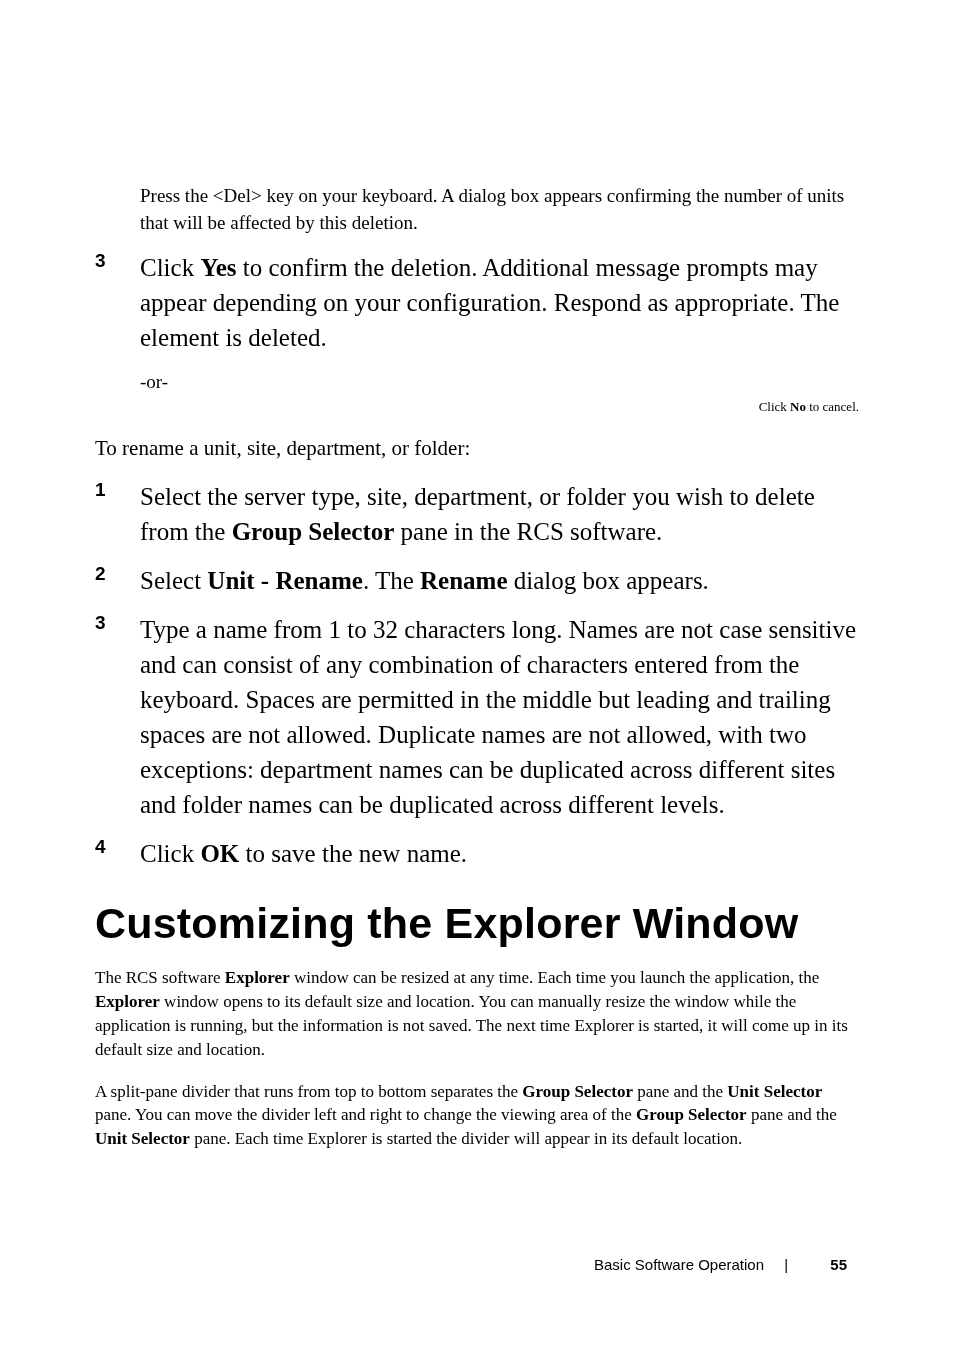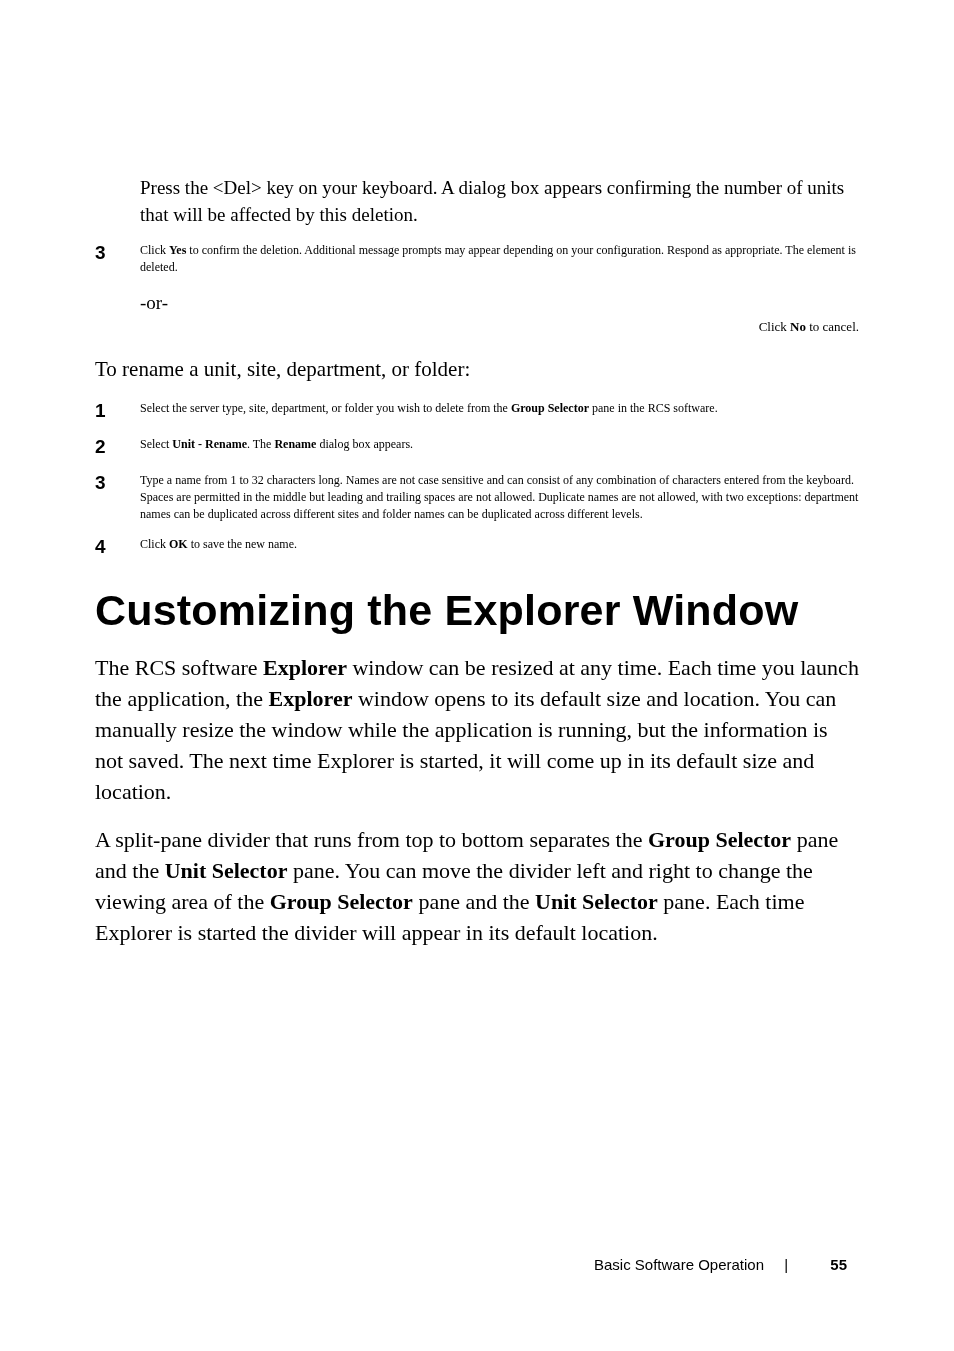--- a/index.html
+++ b/index.html
@@ -5,38 +5,38 @@
     * { margin: 0; padding: 0; box-sizing: border-box; }
     body {
       width: 954px;
       height: 1351px;
       background: #fff;
       font-family: Georgia, 'Times New Roman', serif;
       color: #000;
       position: relative;
       padding: 175px 95px 0 95px;
     }
-    .indent-block { margin-left: 45px; }
+    .indent-block { margin-left: 45px; margin-top: 8px; }
     .para { font-size: 19px; line-height: 1.4; margin-bottom: 14px; }
     .num-item { display: flex; margin-bottom: 14px; }
     .num { width: 45px; flex-shrink: 0; font-size: 19px; font-family: Arial, Helvetica, sans-serif; font-weight: bold; }
-    .num-body { font-size: 12px; line-height: 1.4; }
+    .num-body { font-size: 25px; line-height: 1.4; }
     .or { margin-left: 45px; font-size: 19px; line-height: 1.4; margin-bottom: 2px; }
     .after-or { margin-left: 56px; font-size: 13px; line-height: 1.4; margin-bottom: 18px; text-align: right; }
     .flush { font-size: 21px; line-height: 1.4; margin-bottom: 16px; }
     .bold { font-weight: bold; }
     h1 {
       font-family: Arial, Helvetica, sans-serif;
       font-weight: 800;
       font-size: 43px;
       margin-top: 28px;
       margin-bottom: 18px;
       letter-spacing: 0.2px;
     }
-    .body-p { font-size: 22px; line-height: 1.4; margin-bottom: 18px; }
+    .body-p { font-size: 17px; line-height: 1.4; margin-bottom: 18px; }
     .footer {
       position: absolute;
       bottom: 78px;
       right: 107px;
       font-family: Arial, Helvetica, sans-serif;
       font-size: 15px;
     }
     .footer .sep { margin: 0 16px; }
     .footer .pg { font-weight: bold; margin-left: 22px; }
   </style>

